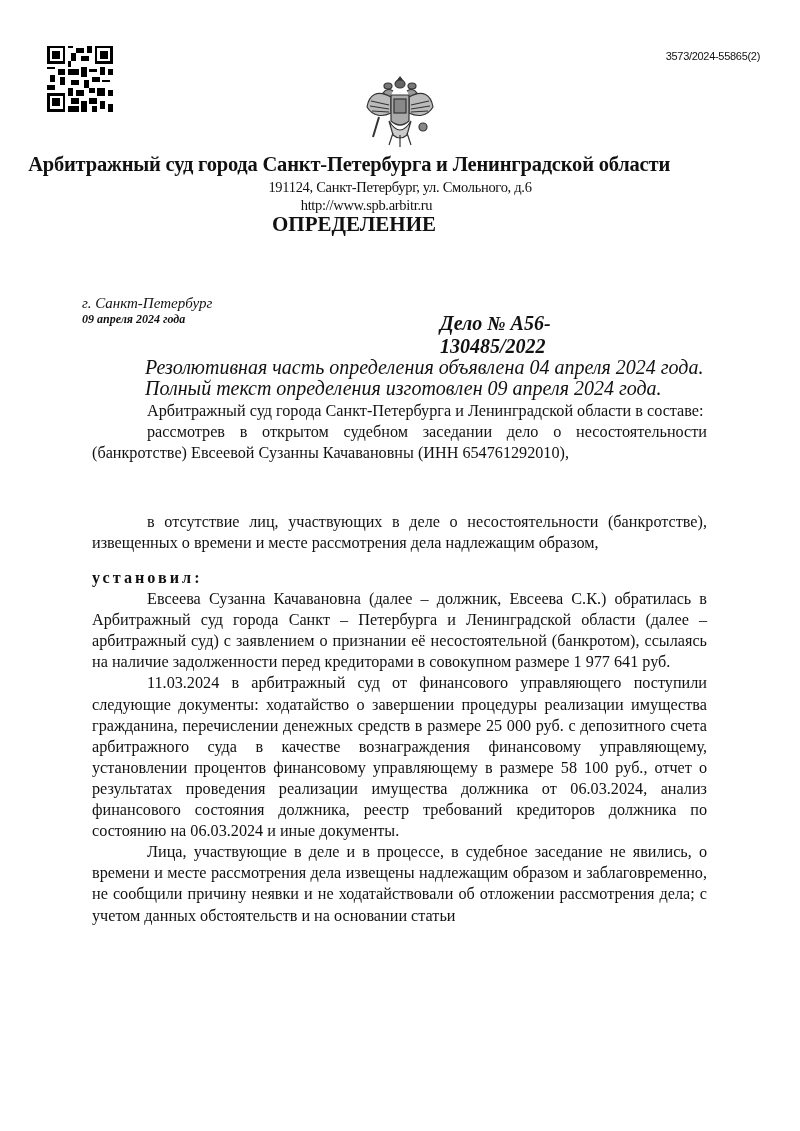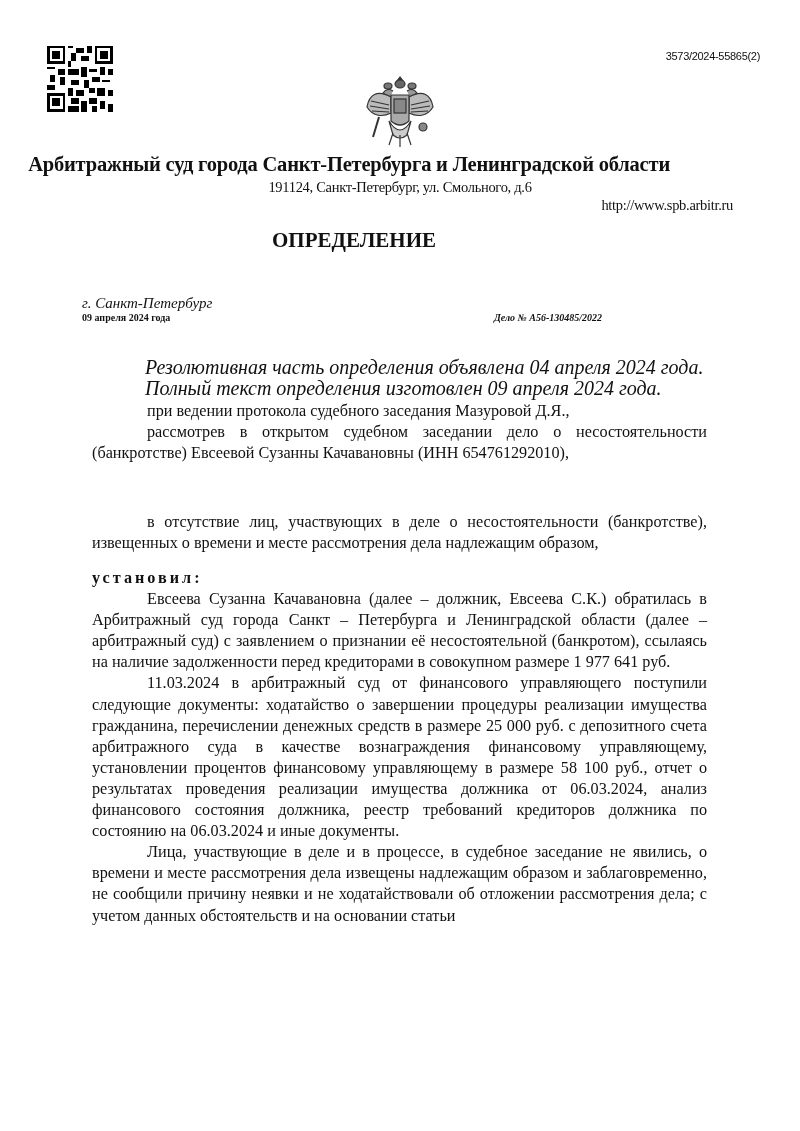--- a/index.html
+++ b/index.html
@@ -5,25 +5,25 @@
   html, body { margin: 0; padding: 0; background: #ffffff; }
   body { width: 800px; height: 1131px; position: relative; overflow: hidden;
          font-family: "Liberation Serif", "DejaVu Serif", serif; color: #111; }
   .abs { position: absolute; }
   .qr { left: 47px; top: 45px; width: 66px; height: 67px; }
   .docnum { left: 560px; top: 50px; width: 200px; text-align: right;
             font-family: "Liberation Sans", sans-serif; font-size: 11px; letter-spacing: -0.3px; }
   .emblem { left: 363px; top: 73px; width: 74px; height: 76px; }
   .court-title { left: 0; width: 648px; top: 153px; text-align: right; font-weight: bold; font-size: 20.5px; letter-spacing: -0.2px; padding-left: 22px; }
   .court-addr { left: 0; width: 800px; top: 179px; text-align: center; font-size: 14.5px; letter-spacing: -0.3px; }
-  .court-url { left: 0; width: 733px; top: 197px; text-align: right; font-size: 14.5px; letter-spacing: -0.3px; }
-  .doc-title { left: 0; width: 708px; top: 228px; text-align: center; font-weight: bold; font-size: 21px; }
+  .court-url { left: 0; width: 733px; top: 197px; text-align: center; font-size: 14.5px; letter-spacing: -0.3px; }
+  .doc-title { left: 0; width: 708px; top: 212px; text-align: center; font-weight: bold; font-size: 21px; }
   .city { left: 82px; top: 295px; font-style: italic; font-size: 15px; }
-  .date { left: 82px; top: 312px; font-weight: bold; font-size: 10px; }
-  .case { left: 440px; width: 216px; top: 312px; text-align: center; font-style: italic; font-weight: bold; font-size: 10px; }
+  .date { left: 82px; top: 312px; font-style: italic; font-weight: bold; font-size: 12px; }
+  .case { left: 440px; width: 216px; top: 312px; text-align: left; font-style: italic; font-weight: bold; font-size: 20px; }
   .note { left: 145px; font-style: italic; font-size: 20px; margin-top: 16px; }
   .body-text { left: 92px; width: 615px; font-size: 16.2px; line-height: 21.1px; }
   .p { margin: 0; text-align: justify; text-indent: 55px; }
   .p.noind { text-indent: 0; }
   .bold { font-weight: bold; }
   .center { text-indent: 0; }
   .spaced { letter-spacing: 3px; font-weight: bold; }
 </style>
 </head>
 <body>
@@ -109,21 +109,21 @@
 <div class="abs doc-title">ОПРЕДЕЛЕНИЕ</div>
 
 <div class="abs city">г. Санкт-Петербург</div>
 <div class="abs date">09 апреля 2024 года</div>
 <div class="abs case">Дело № А56-130485/2022</div>
 
 <div class="abs note" style="top:340px;">Резолютивная часть определения объявлена 04 апреля 2024 года.</div>
 <div class="abs note" style="top:361px;">Полный текст определения изготовлен 09 апреля 2024  года.</div>
 
 <div class="abs body-text" style="top:401px;">
-  <p class="p">при ведении протокола судебного заседания Мазуровой Д.Я.,</p>
+  <p class="p">Арбитражный суд города Санкт-Петербурга и Ленинградской области в составе:</p>
   <p class="p">рассмотрев в открытом судебном заседании дело о несостоятельности (банкротстве) Евсеевой Сузанны Качавановны (ИНН 654761292010),</p>
 </div>
 
 <div class="abs body-text" style="top:512px;">
   <p class="p">в отсутствие лиц, участвующих в деле о несостоятельности (банкротстве), извещенных о времени и месте рассмотрения дела надлежащим образом,</p>
 </div>
 
 <div class="abs body-text" style="top:568px;">
   <p class="p center spaced">установил:</p>
   <p class="p">Евсеева Сузанна Качавановна (далее – должник, Евсеева С.К.) обратилась в Арбитражный суд города Санкт – Петербурга и Ленинградской области (далее – арбитражный суд) с заявлением о признании её несостоятельной (банкротом), ссылаясь на наличие задолженности перед кредиторами в совокупном размере 1 977 641 руб.</p>

